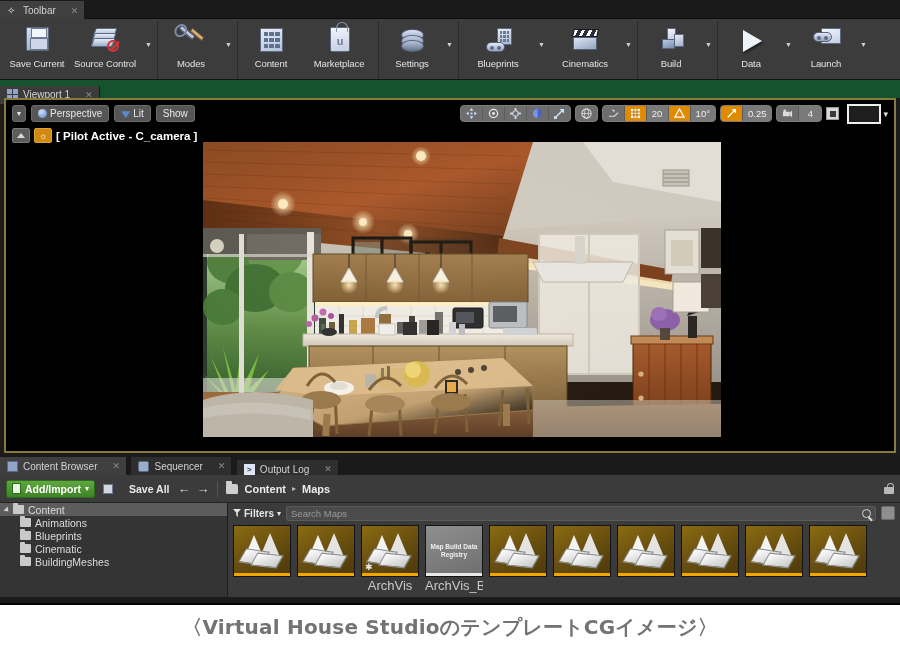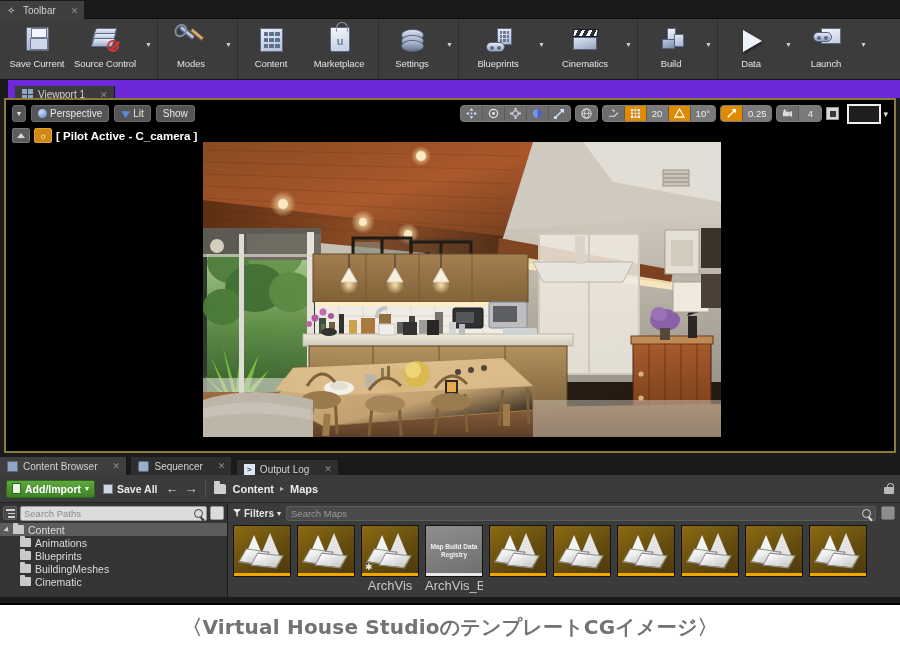--- a/index.html
+++ b/index.html
@@ -142,21 +142,21 @@
     border-left:19px solid #eef2f9; border-top:11px solid transparent; border-bottom:11px solid transparent;
     filter:drop-shadow(1px 2px 1px rgba(0,0,0,.5));}
 
   .launchico{ position:absolute; left:4px; top:3px; width:28px; height:23px;}
   .launchico .scr{position:absolute;right:0;top:0;width:20px;height:16px;background:linear-gradient(160deg,#f2f5fb,#c4cfe3);border:1px solid #5d6a84;}
   .launchico .gp{position:absolute;left:0;top:4px;width:19px;height:10px;background:linear-gradient(180deg,#e3e9f5,#93a3c0);border:1px solid #55617a;border-radius:5px;}
   .launchico .gp::before{content:"";position:absolute;left:3px;top:3px;width:4px;height:4px;border-radius:50%;background:#5d6a84;}
   .launchico .gp::after{content:"";position:absolute;right:3px;top:3px;width:4px;height:4px;border-radius:50%;background:#5d6a84;}
 
   
-  .vp-tabstrip { height:18px; background:#6d28d9; padding-left:7px;margin-left:8px; }
+  .vp-tabstrip { height:18px; background:#14532d; padding-left:0; }
   .vp-tabstrip .tab { height:18px; background:#3b3b3b; }
 
   .viewport {
     position:relative; margin:0 4px; height:355px;
     background:#000; border:2px solid #8a7a3a;
   }
   .vp-topbar { position:absolute; left:0; right:0; top:0; height:27px; display:flex; align-items:center; padding:0 6px; z-index:5;}
   .vp-btn {
     height:17px; display:inline-flex; align-items:center; gap:3px;
     background:#555555; border-radius:3px; color:#e8e8e8; font-size:10px; padding:0 6px; margin-right:5px;
@@ -185,21 +185,21 @@
   
   .cb-tabstrip { height:18px; background:#1a1a1a; margin-top:4px; }
   .cb-tabstrip .tab{ height:18px; }
   .cb { position:relative; background:#282828; height:118px; }
   .cb-toolbar { height:28px; background:#3b3b3b; display:flex; align-items:center; padding:0 6px; gap:8px; border-bottom:1px solid #222;}
   .addimport {
     display:flex; align-items:center; gap:4px; background:linear-gradient(180deg,#5fa83f,#3d8226);
     border:1px solid #2f6a1c; border-radius:2px; height:18px; padding:0 5px; color:#fff; font-size:10.5px; font-weight:bold;
   }
   .pg-ico{width:9px;height:11px;background:#e9f3e2;border:1px solid #2f6a1c;}
-  .saveall{ display:flex; align-items:center; gap:4px; color:#e9e9e9; font-size:10.5px; font-weight:bold;}
+  .saveall{ display:flex; align-items:center; gap:16px; color:#e9e9e9; font-size:10.5px; font-weight:bold;}
   .flop-sm{width:10px;height:10px;background:#d0d6e2;border:1px solid #6d7a92;}
   .arrows { color:#d6d6d6; font-size:13px; display:flex; gap:6px;}
   .divider-v { width:1px; height:16px; background:#555; }
   .crumb { display:flex; align-items:center; gap:6px; color:#ececec; font-size:11px; font-weight:bold;}
   .folder-ico{ width:12px;height:10px;background:#cfcfcf;border-radius:1px 2px 1px 1px; position:relative;}
   .folder-ico::before{content:"";position:absolute;left:0;top:-2.5px;width:6px;height:3px;background:#cfcfcf;border-radius:1px 1px 0 0;}
   .lock-ico{ margin-left:auto; width:10px;height:11px; position:relative;}
   .lock-ico .bd{position:absolute;bottom:0;width:10px;height:7px;background:#b9b9b9;border-radius:1px;}
   .lock-ico .sh{position:absolute;top:0;left:3px;width:7px;height:6px;border:1.5px solid #b9b9b9;border-bottom:none;border-radius:4px 4px 0 0;}
 
@@ -932,53 +932,41 @@
         </div>
         <div class="lock-ico">
           <span class="sh"></span>
             <span class="bd"></span>
         </div>
       </div>
 
       <div class="cb-body">
 
         <div class="cb-left">
-          <div class="searchrow">
-            <div class="sb-ico">
-              <span style="position:absolute;left:2px;top:2px;width:9px;height:1.5px;background:#d0d0d0"></span>
-              <span style="position:absolute;left:4px;top:5.5px;width:7px;height:1.5px;background:#d0d0d0"></span>
-              <span style="position:absolute;left:4px;top:9px;width:7px;height:1.5px;background:#d0d0d0"></span>
-            </div>
-            <div class="searchbox">
-              <span>Search Paths</span>
-              <span class="mag"></span>
-            </div>
-            <div class="listico"></div>
-          </div>
           <div class="tree">
             <div class="row sel">
               <span class="tri"></span>
               <span class="fold"></span>
               <span>Content</span>
             </div>
             <div class="row indent">
               <span class="fold"></span>
               <span>Animations</span>
             </div>
             <div class="row indent">
               <span class="fold"></span>
               <span>Blueprints</span>
             </div>
             <div class="row indent">
               <span class="fold"></span>
-              <span>BuildingMeshes</span>
+              <span>Cinematic</span>
             </div>
             <div class="row indent">
               <span class="fold"></span>
-              <span>Cinematic</span>
+              <span>BuildingMeshes</span>
             </div>
           </div>
         </div>
 
         <div class="cb-right">
           <div class="filterrow">
             <div class="filters">
               <span class="funnel"></span>
               <span>Filters</span>
               <span style="font-size:8px">▾</span>

